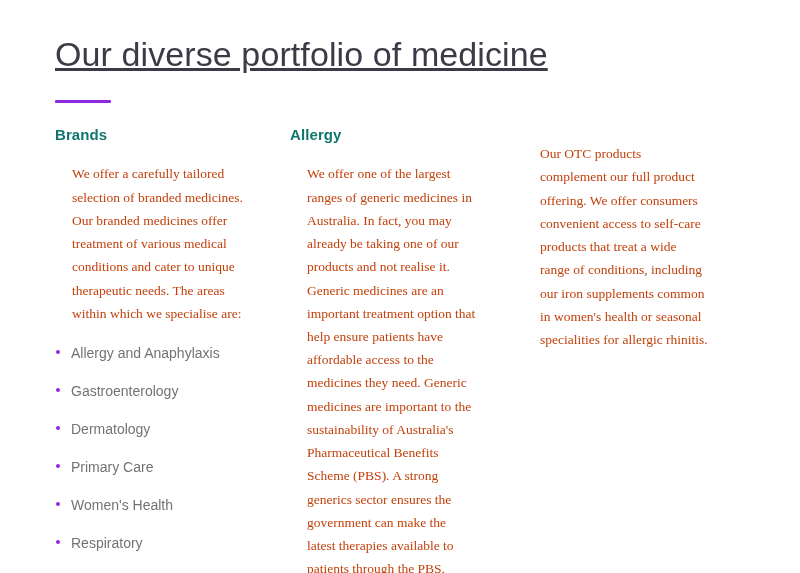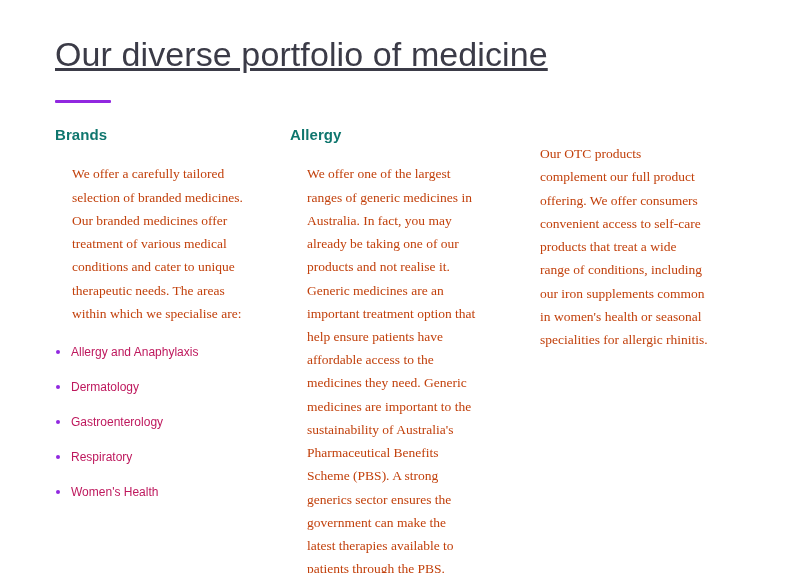--- a/index.html
+++ b/index.html
@@ -66,23 +66,23 @@
     margin: 17px;
     font-family: Liberation Serif, serif;
   }
   .bullet-list {
     list-style: none;
     margin: 18px 0 0 0;
     padding: 0;
   }
   .bullet-list li {
     position: relative;
-    font-size: 12px;
+    font-size: 14px;
     line-height: 1.5;
-    color: #be185d;
+    color: #737373;
     padding-left: 16px;
     margin-bottom: 17px;
   }
   .bullet-list li:before {
     content: "";
     position: absolute;
     left: 1px;
     top: 7px;
     width: 4px;
     height: 4px;
@@ -99,24 +99,25 @@
 
   <div class="accent-rule"></div>
 
   <div class="columns">
 
     <div class="col col-1">
       <h2 class="col-head">Brands</h2>
       <p class="col-body">We offer a carefully tailored selection of branded medicines. Our branded medicines offer treatment of various medical conditions and cater to unique therapeutic needs. The areas within which we specialise are:</p>
       <ul class="bullet-list">
         <li>Allergy and Anaphylaxis</li>
+        <li>Gastroenterology</li>
         <li>Dermatology</li>
-        <li>Gastroenterology</li>
+        <li>Primary Care</li>
+        <li>Women's Health</li>
         <li>Respiratory</li>
-        <li>Women's Health</li>
 
       </ul>
     </div>
 
     <div class="col col-2">
       <h2 class="col-head">Allergy</h2>
       <p class="col-body">We offer one of the largest ranges of generic medicines in Australia. In fact, you may already be taking one of our products and not realise it. Generic medicines are an important treatment option that help ensure patients have affordable access to the medicines they need. Generic medicines are important to the sustainability of Australia's Pharmaceutical Benefits Scheme (PBS). A strong generics sector ensures the government can make the latest therapies available to patients through the PBS.</p>
     </div>
 
     <div class="col col-3">

